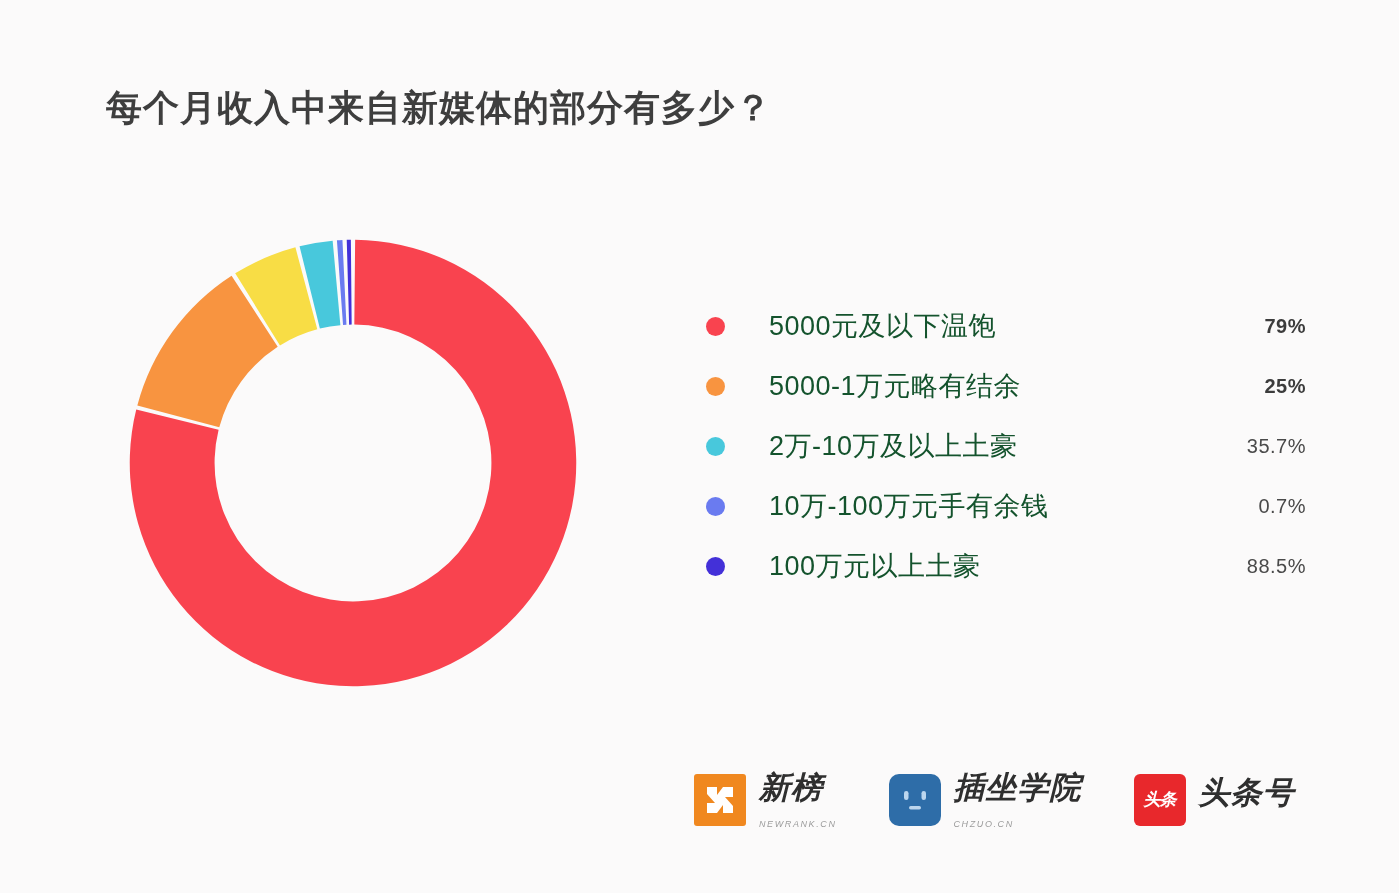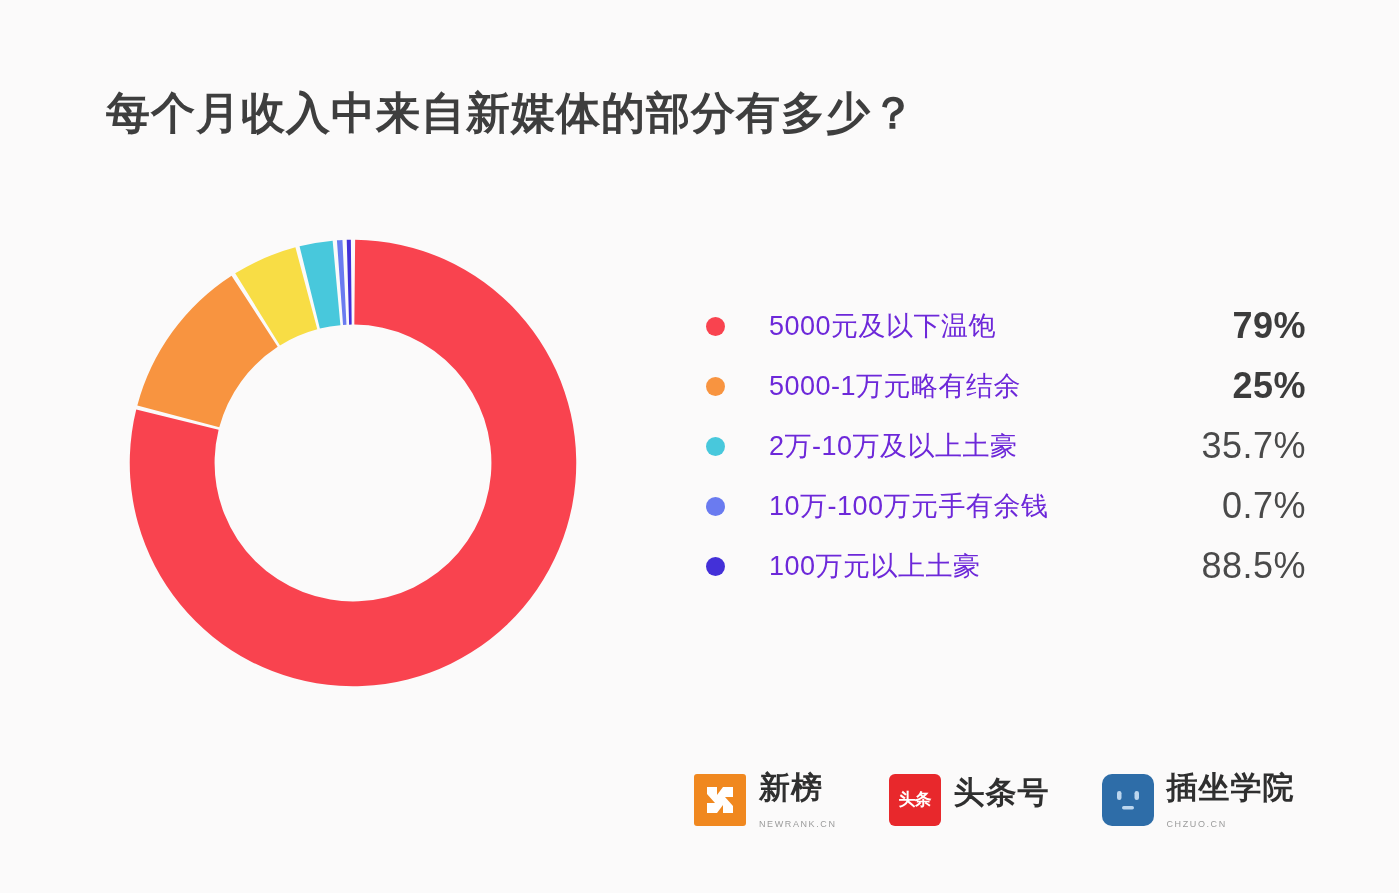--- a/index.html
+++ b/index.html
@@ -20,21 +20,21 @@
     position: relative;
     width: 1399px;
     height: 893px;
   }
 
   
   .chart-title {
     position: absolute;
     left: 106px;
     top: 84px;
-    font-size: 44px;
+    font-size: 36px;
     font-weight: bold;
     color: #3e3e3e;
     letter-spacing: 1px;
     white-space: nowrap;
   }
 
   
   .donut-wrap {
     position: absolute;
     left: 118px;
@@ -62,27 +62,27 @@
   }
   .legend-dot {
     width: 19px;
     height: 19px;
     border-radius: 50%;
     flex: 0 0 auto;
     margin-right: 44px;
   }
   .legend-label {
     font-size: 27px;
-    color: #6d28d9;
+    color: #14532d;
     letter-spacing: 0.5px;
     white-space: nowrap;
     flex: 1 1 auto;
   }
   .legend-value {
-    font-size: 36px;
+    font-size: 20px;
     color: #4a4a4a;
     text-align: right;
     width: 120px;
     flex: 0 0 auto;
     letter-spacing: 0.5px;
   }
   .legend-row.strong .legend-value {
     font-weight: bold;
     color: #3c3c3c;
   }
@@ -91,20 +91,21 @@
   .footer {
     position: absolute;
     left: 694px;
     top: 772px;
     display: flex;
     align-items: center;
   }
   .logo {
     display: flex;
     align-items: center;
+    font-style: italic;
   }
   .logo + .logo {
     margin-left: 52px;
   }
   .logo-mark {
     width: 52px;
     height: 52px;
     flex: 0 0 auto;
     position: relative;
     display: flex;
@@ -219,36 +220,36 @@
           <path d="M7 7 L17 7 L17 15 L23 7 L33 7 L33 17 L25 17 L33 26 L33 33 L23 33 L23 25 L17 33 L7 33 L7 23 L15 23 L7 14 Z" fill="#ffffff"></path>
         </svg>
       </div>
       <div class="logo-text">
         <span class="logo-name">新榜</span>
         <span class="logo-sub">NEWRANK.CN</span>
       </div>
     </div>
 
     <div class="logo">
-      <div class="logo-mark mark-toutiao">头条</div>
-      <div class="logo-text no-sub">
-        <span class="logo-name">头条号</span>
-        <span class="logo-sub empty"></span>
-      </div>
-    </div>
-
-    <div class="logo">
       <div class="logo-mark mark-chazuo">
         <svg width="44" height="44" viewBox="0 0 44 44" aria-hidden="true">
           <rect x="11" y="13" width="4.5" height="9" rx="2.2" fill="#bcd6ee"></rect>
           <rect x="28.5" y="13" width="4.5" height="9" rx="2.2" fill="#bcd6ee"></rect>
           <rect x="16" y="28" width="12" height="3.4" rx="1.7" fill="#bcd6ee"></rect>
         </svg>
       </div>
       <div class="logo-text">
         <span class="logo-name">插坐学院</span>
         <span class="logo-sub">CHZUO.CN</span>
       </div>
     </div>
 
+    <div class="logo">
+      <div class="logo-mark mark-toutiao">头条</div>
+      <div class="logo-text no-sub">
+        <span class="logo-name">头条号</span>
+        <span class="logo-sub empty"></span>
+      </div>
+    </div>
+
   </div>
 
 </div>
 
 </body></html>

